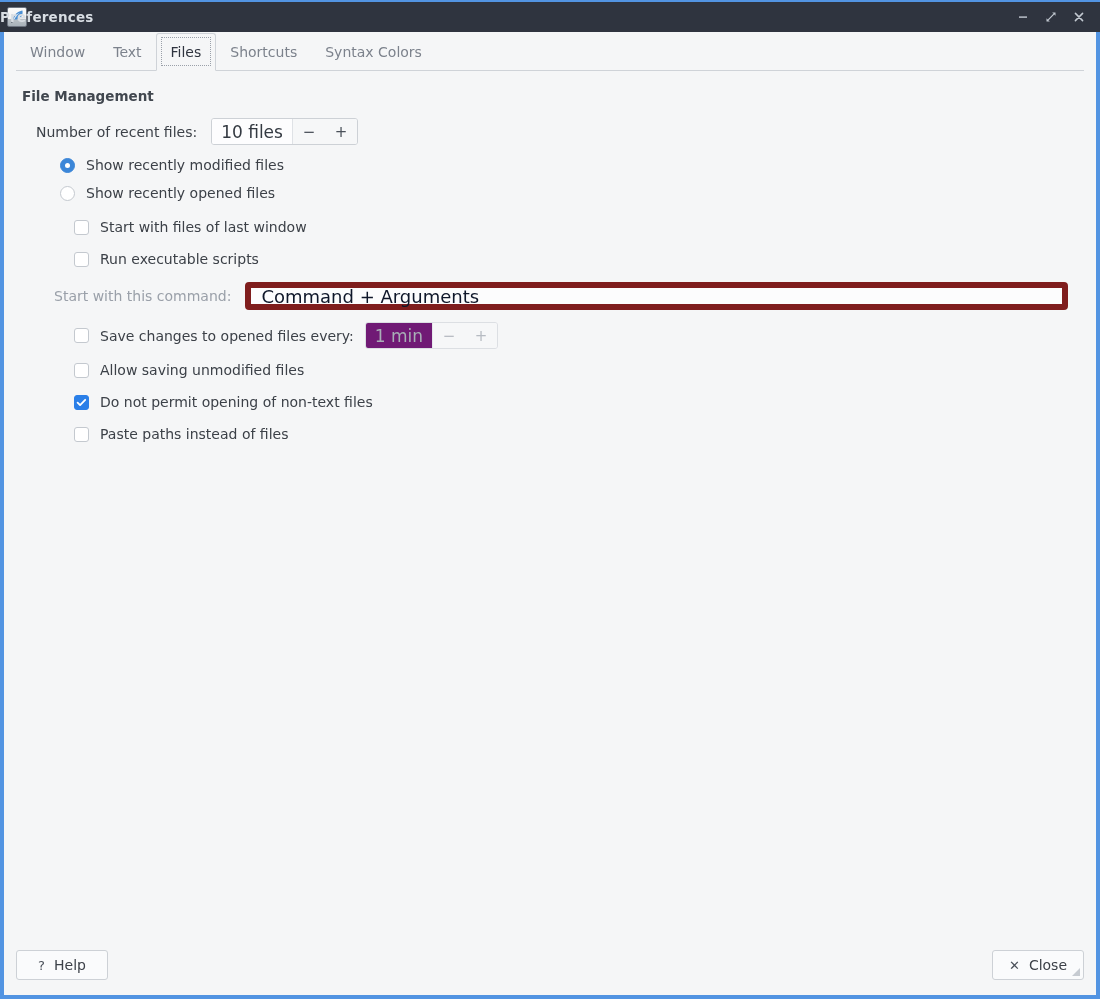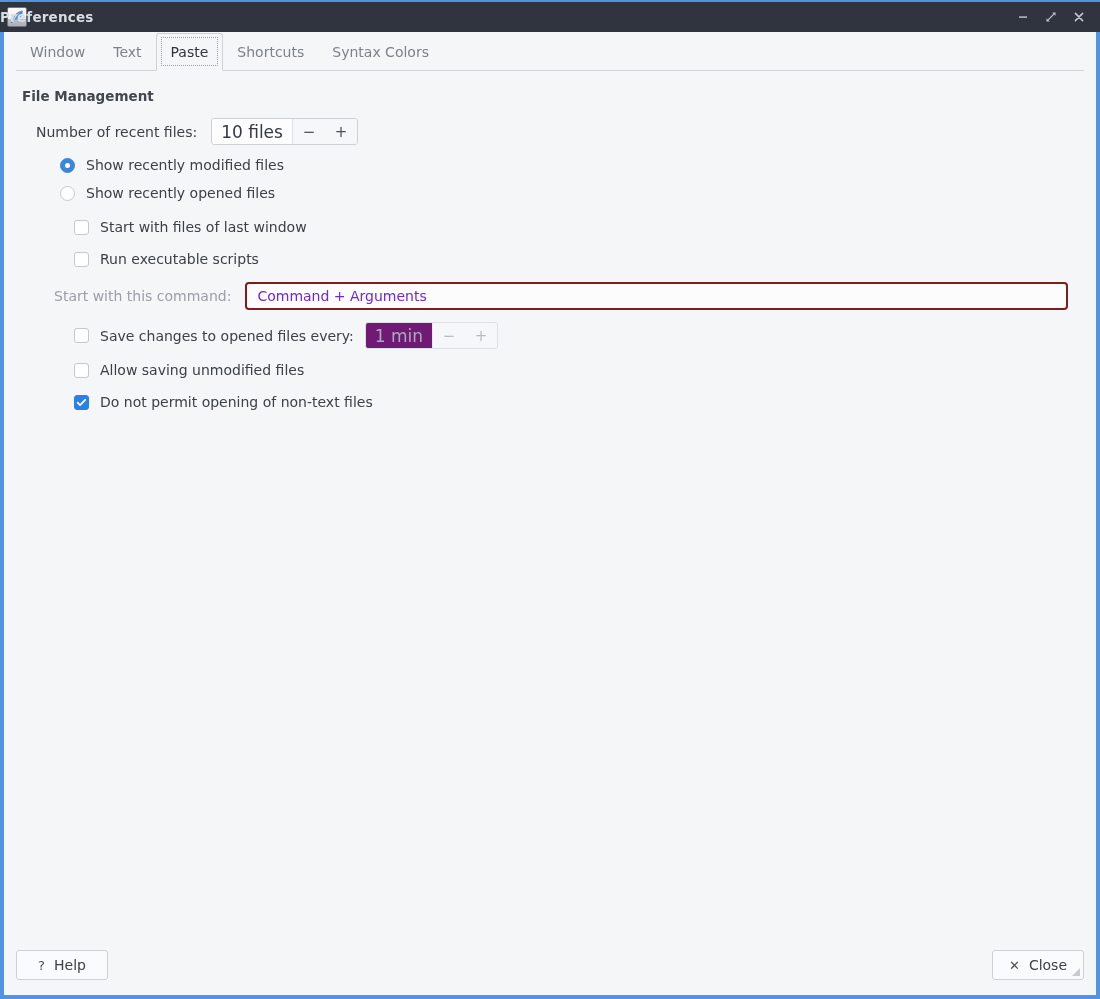--- a/index.html
+++ b/index.html
@@ -202,28 +202,28 @@
   .checkbox.checked {
     background: #2a7fe8;
     border-color: #2a7fe8;
   }
   .checkbox.checked svg { display: block; }
 
   
   .text-input {
     flex: 1 1 auto;
     height: 28px;
-    border: 2px solid #7f1d1d;
+    border: 6px solid #7f1d1d;
     border-radius: 4px;
     background: #fcfcfd;
     display: flex;
     align-items: center;
     padding: 0 10px;
-    font-size: 14px;
-    color: #6d28d9;
+    font-size: 18px;
+    color: #0f172a;
   }
 
   
   .footer {
     flex: 0 0 auto;
     height: 50px;
     display: flex;
     align-items: center;
     justify-content: space-between;
     padding: 0 12px 10px 12px;
@@ -288,21 +288,21 @@
   </div>
 
   <div class="tabbar">
     <div class="tab">
       <span>Window</span>
     </div>
     <div class="tab">
       <span>Text</span>
     </div>
     <div class="tab active">
-      <span>Paste</span>
+      <span>Files</span>
       <span class="tab-focus"></span>
     </div>
     <div class="tab">
       <span>Shortcuts</span>
     </div>
     <div class="tab">
       <span>Syntax Colors</span>
     </div>
   </div>
 
@@ -362,20 +362,24 @@
 
     <div class="cb-row" style="margin-left:22px; height:32px;">
       <span class="checkbox checked">
         <svg width="11" height="11" viewBox="0 0 11 11" aria-hidden="true">
           <path d="M1.6 5.6 4.1 8.1 9.2 2.8" stroke="#ffffff" stroke-width="1.8" fill="none" stroke-linecap="round" stroke-linejoin="round"></path>
         </svg>
       </span>
       <span class="label" style="margin-left:11px;">Do not permit opening of non-text files</span>
     </div>
 
+    <div class="cb-row" style="margin-left:22px; height:32px;">
+      <span class="checkbox"></span>
+      <span class="label" style="margin-left:11px;">Paste paths instead of files</span>
+    </div>
 
   </div>
 
   <div class="footer">
     <div class="btn">
       <span class="ic">?</span>
       <span>Help</span>
     </div>
     <div class="btn">
       <span class="ic">✕</span>

